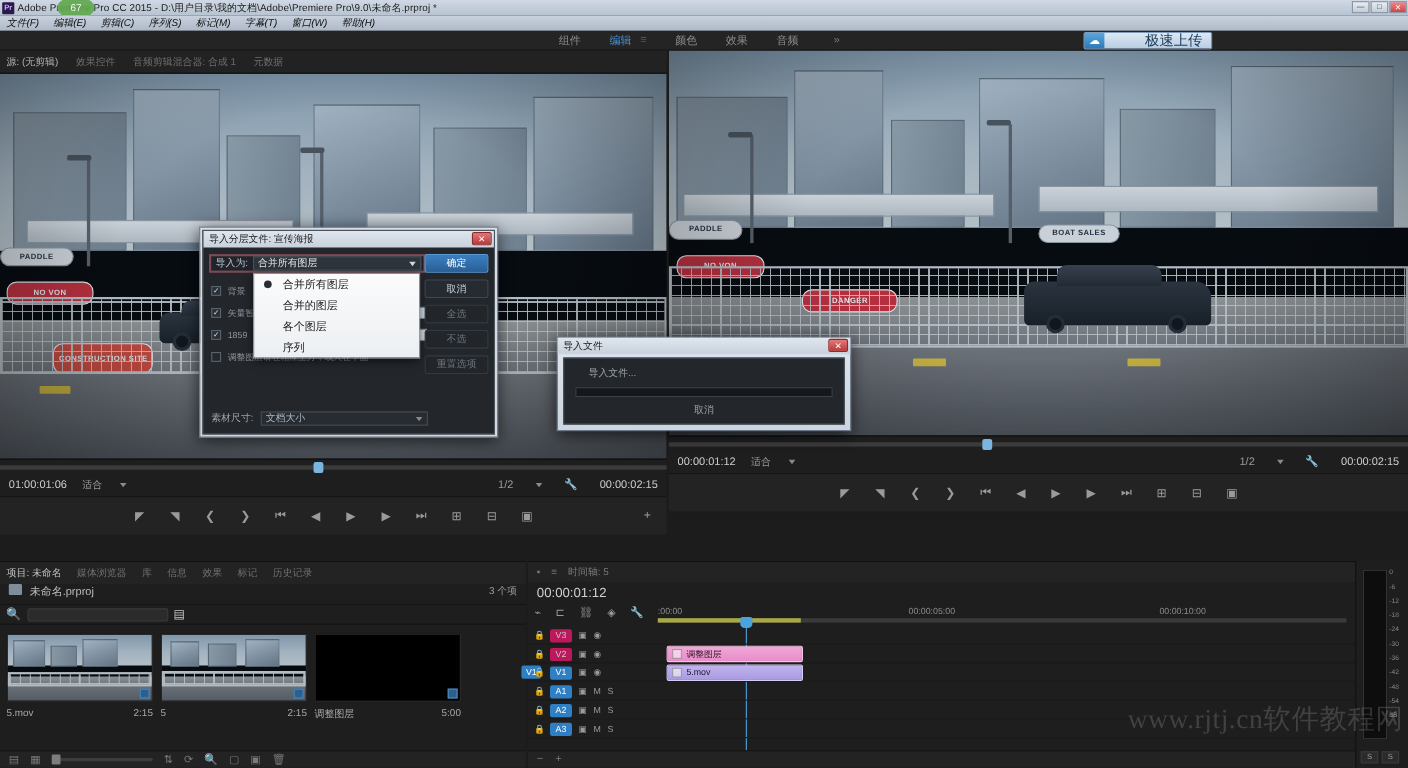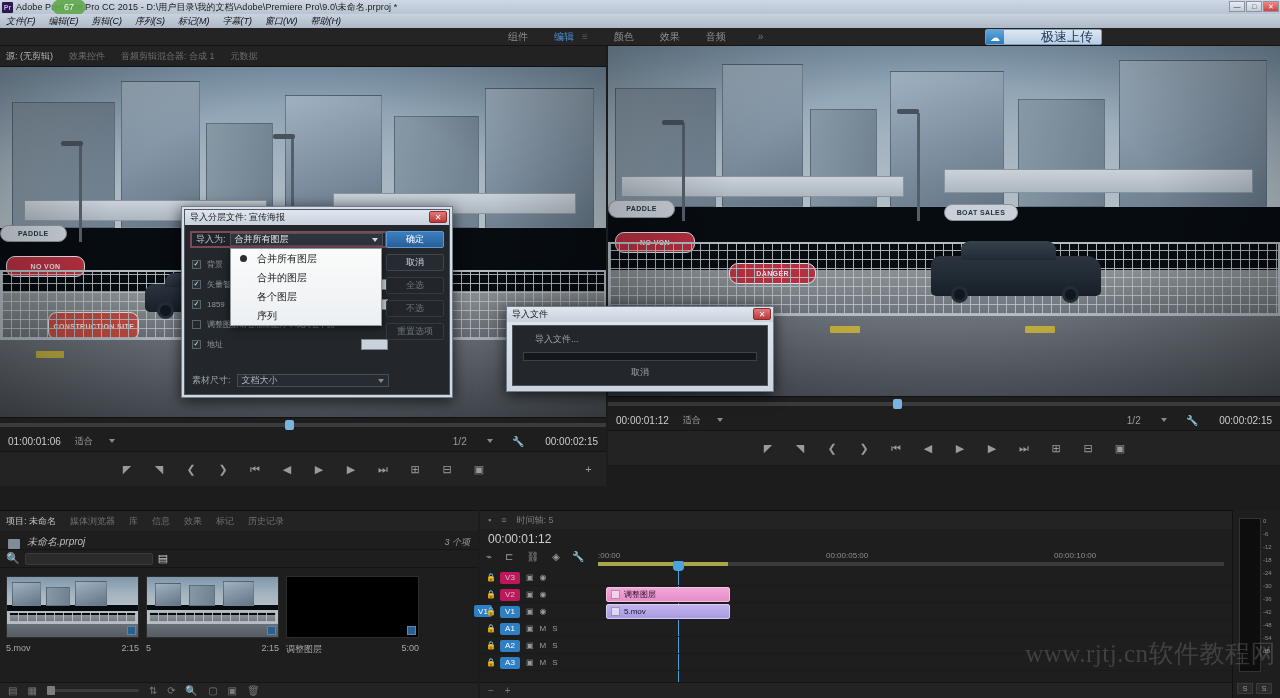--- a/index.html
+++ b/index.html
@@ -152,22 +152,22 @@
   }
   .tool-ico { width: 15px; height: 15px; display: flex; align-items: center;
               justify-content: center; color: #9a9a9a; }
 
   
   #project { position: absolute; left: 0; top: 510px; width: 478px; height: 188px;
              background: #1e1e1e; border-top: 1px solid #111; }
   .proj-tabs { height: 20px; display: flex; align-items: center; gap: 14px;
                padding-left: 6px; font-size: 9px; color: #707070; background: #232323; }
   .proj-tab.active { color: #c3c3c3; }
-  .proj-head { height: 19px; display: flex; align-items: flex-end; padding: 0 8px;
-               font-size: 10px; color: #bdbdbd; border-bottom: 1px solid #151515; font-style: italic; }
+  .proj-head { height: 19px; display: flex; align-items: flex-start; padding: 0 8px;
+               font-size: 10px; color: #bdbdbd; border-bottom: 1px solid #151515; }
   .folder-ico { width: 12px; height: 10px; background: #7f8c99; border-radius: 1px;
                 margin-right: 7px; }
   .proj-count { margin-left: auto; font-size: 9px; color: #9a9a9a; }
   .proj-search { height: 18px; display: flex; align-items: center; padding: 0 6px;
                  gap: 5px; border-bottom: 1px solid #151515; }
   .search-field { flex: 0 0 128px; height: 12px; background: #2b2b2b;
                   border: 1px solid #3a3a3a; border-radius: 2px; }
   .thumbs { display: flex; gap: 7px; padding: 8px 6px 0 6px; }
   .thumb-wrap { width: 133px; }
   .thumb { width: 133px; height: 62px; background: #000; position: relative;
@@ -757,25 +757,20 @@
         </div>
         <div class="chk-row">
           <span class="chk">✓</span>
           <span>1859</span>
           <span class="chk-val light"></span>
         </div>
         <div class="chk-row">
           <span class="chk off">✓</span>
           <span>调整图层请在相应上方，或人在下面</span>
         </div>
-        <div class="chk-row">
-          <span class="chk">✓</span>
-          <span>地址</span>
-          <span class="chk-val light"></span>
-        </div>
       </div>
 
       <div class="size-row">
         <span>素材尺寸:</span>
         <div class="size-combo">
           <span>文档大小</span>
           <span class="caret" style="position:absolute;right:4px;"></span>
         </div>
       </div>
 

